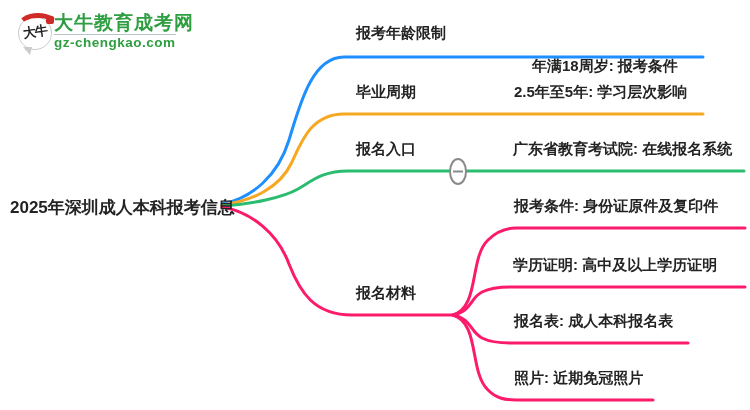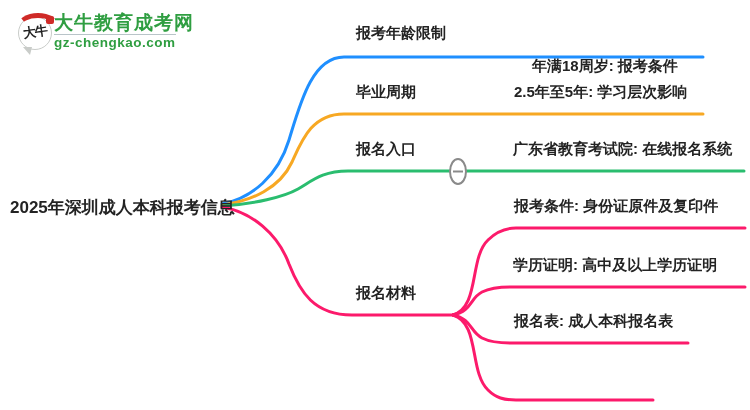--- a/index.html
+++ b/index.html
@@ -99,14 +99,15 @@
   <div class="node b2-label">毕业周期</div>
   <div class="node b3-label">报名入口</div>
   <div class="node b4-label">报名材料</div>
 
   <div class="node leaf1">年满18周岁: 报考条件</div>
   <div class="node leaf2">2.5年至5年: 学习层次影响</div>
   <div class="node leaf3">广东省教育考试院: 在线报名系统</div>
   <div class="node leaf4a">报考条件: 身份证原件及复印件</div>
   <div class="node leaf4c">报名表: 成人本科报名表</div>
   <div class="node leaf4b">学历证明: 高中及以上学历证明</div>
+  <div class="node leaf4d">照片: 近期免冠照片</div>
 
 </div>
 
 </body></html>

